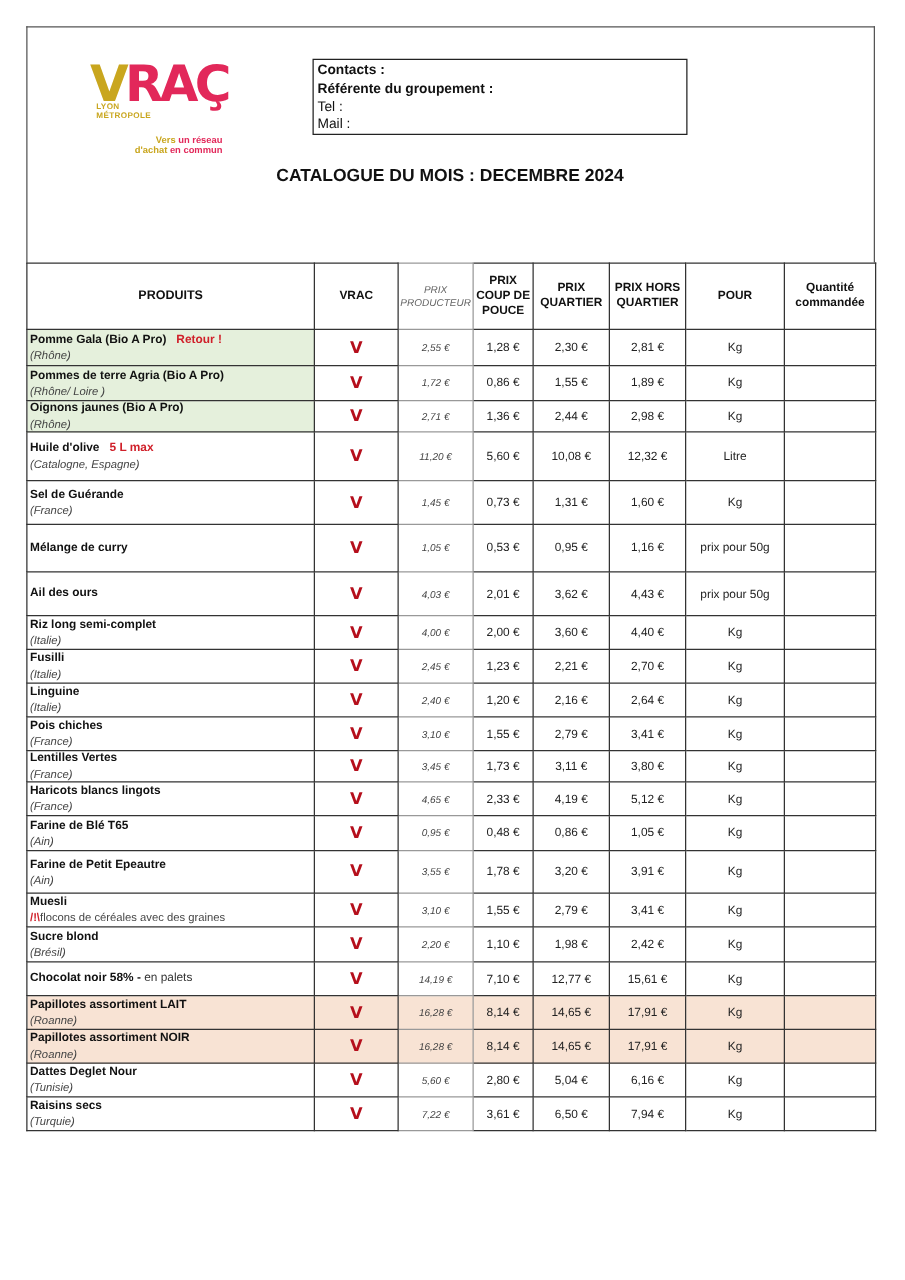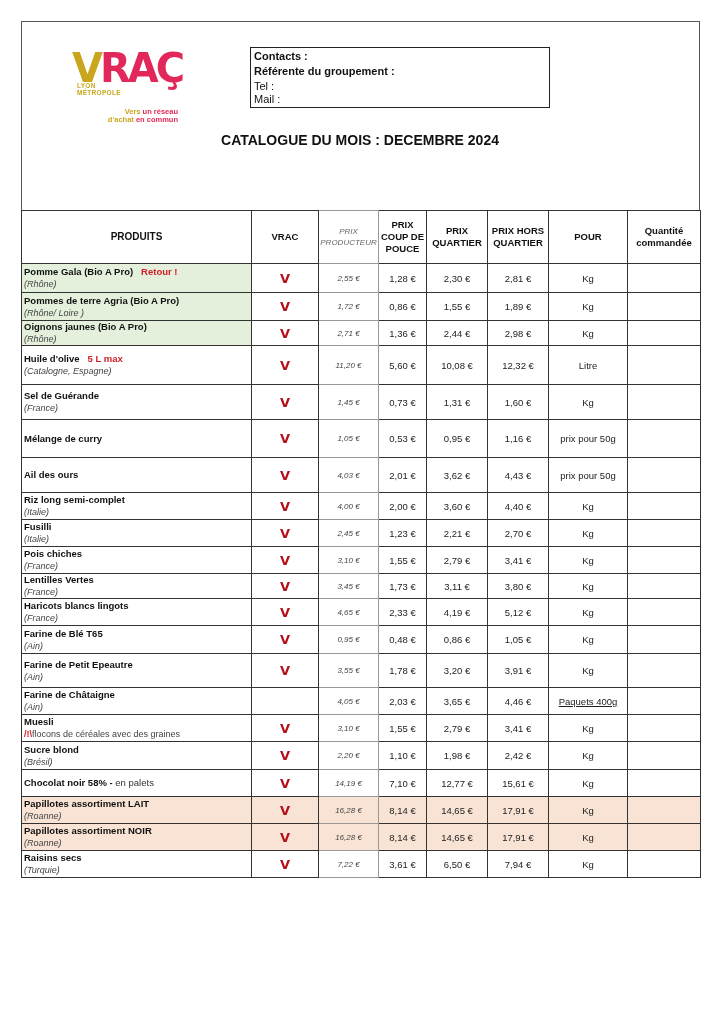--- a/index.html
+++ b/index.html
@@ -196,20 +196,33 @@
         <td class="v"><span>V</span></td>
         <td class="pp">2,45 €</td>
         <td class="c">1,23 €</td>
         <td class="c">2,21 €</td>
         <td class="c">2,70 €</td>
         <td class="unit"><span>Kg</span></td>
         <td class="c"></td>
       </tr>
       <tr style="height: 27px;">
         <td class="name">
+          <div><span class="n">Linguine</span></div>
+          <div class="o"><span>(Italie)</span></div>
+        </td>
+        <td class="v"><span>V</span></td>
+        <td class="pp">2,40 €</td>
+        <td class="c">1,20 €</td>
+        <td class="c">2,16 €</td>
+        <td class="c">2,64 €</td>
+        <td class="unit"><span>Kg</span></td>
+        <td class="c"></td>
+      </tr>
+      <tr style="height: 27px;">
+        <td class="name">
           <div><span class="n">Pois chiches</span></div>
           <div class="o"><span>(France)</span></div>
         </td>
         <td class="v"><span>V</span></td>
         <td class="pp">3,10 €</td>
         <td class="c">1,55 €</td>
         <td class="c">2,79 €</td>
         <td class="c">3,41 €</td>
         <td class="unit"><span>Kg</span></td>
         <td class="c"></td>
@@ -261,33 +274,20 @@
         <td class="v"><span>V</span></td>
         <td class="pp">3,55 €</td>
         <td class="c">1,78 €</td>
         <td class="c">3,20 €</td>
         <td class="c">3,91 €</td>
         <td class="unit"><span>Kg</span></td>
         <td class="c"></td>
       </tr>
       <tr style="height: 27px;">
         <td class="name">
-          <div><span class="n">Farine de Châtaigne</span></div>
-          <div class="o"><span>(Ain)</span></div>
-        </td>
-        <td class="v"></td>
-        <td class="pp">4,05 €</td>
-        <td class="c">2,03 €</td>
-        <td class="c">3,65 €</td>
-        <td class="c">4,46 €</td>
-        <td class="unit"><span class="u">Paquets 400g</span></td>
-        <td class="c"></td>
-      </tr>
-      <tr style="height: 27px;">
-        <td class="name">
           <div><span class="n">Muesli</span></div>
           <div class="o"><span class="warn">/!\</span><span style="font-style:normal">flocons de céréales avec des graines</span></div>
         </td>
         <td class="v"><span>V</span></td>
         <td class="pp">3,10 €</td>
         <td class="c">1,55 €</td>
         <td class="c">2,79 €</td>
         <td class="c">3,41 €</td>
         <td class="unit"><span>Kg</span></td>
         <td class="c"></td>
@@ -338,20 +338,33 @@
         <td class="v"><span>V</span></td>
         <td class="pp">16,28 €</td>
         <td class="c">8,14 €</td>
         <td class="c">14,65 €</td>
         <td class="c">17,91 €</td>
         <td class="unit"><span>Kg</span></td>
         <td class="c"></td>
       </tr>
       <tr style="height: 27px;">
         <td class="name">
+          <div><span class="n">Dattes Deglet Nour</span></div>
+          <div class="o"><span>(Tunisie)</span></div>
+        </td>
+        <td class="v"><span>V</span></td>
+        <td class="pp">5,60 €</td>
+        <td class="c">2,80 €</td>
+        <td class="c">5,04 €</td>
+        <td class="c">6,16 €</td>
+        <td class="unit"><span>Kg</span></td>
+        <td class="c"></td>
+      </tr>
+      <tr style="height: 27px;">
+        <td class="name">
           <div><span class="n">Raisins secs</span></div>
           <div class="o"><span>(Turquie)</span></div>
         </td>
         <td class="v"><span>V</span></td>
         <td class="pp">7,22 €</td>
         <td class="c">3,61 €</td>
         <td class="c">6,50 €</td>
         <td class="c">7,94 €</td>
         <td class="unit"><span>Kg</span></td>
         <td class="c"></td>

